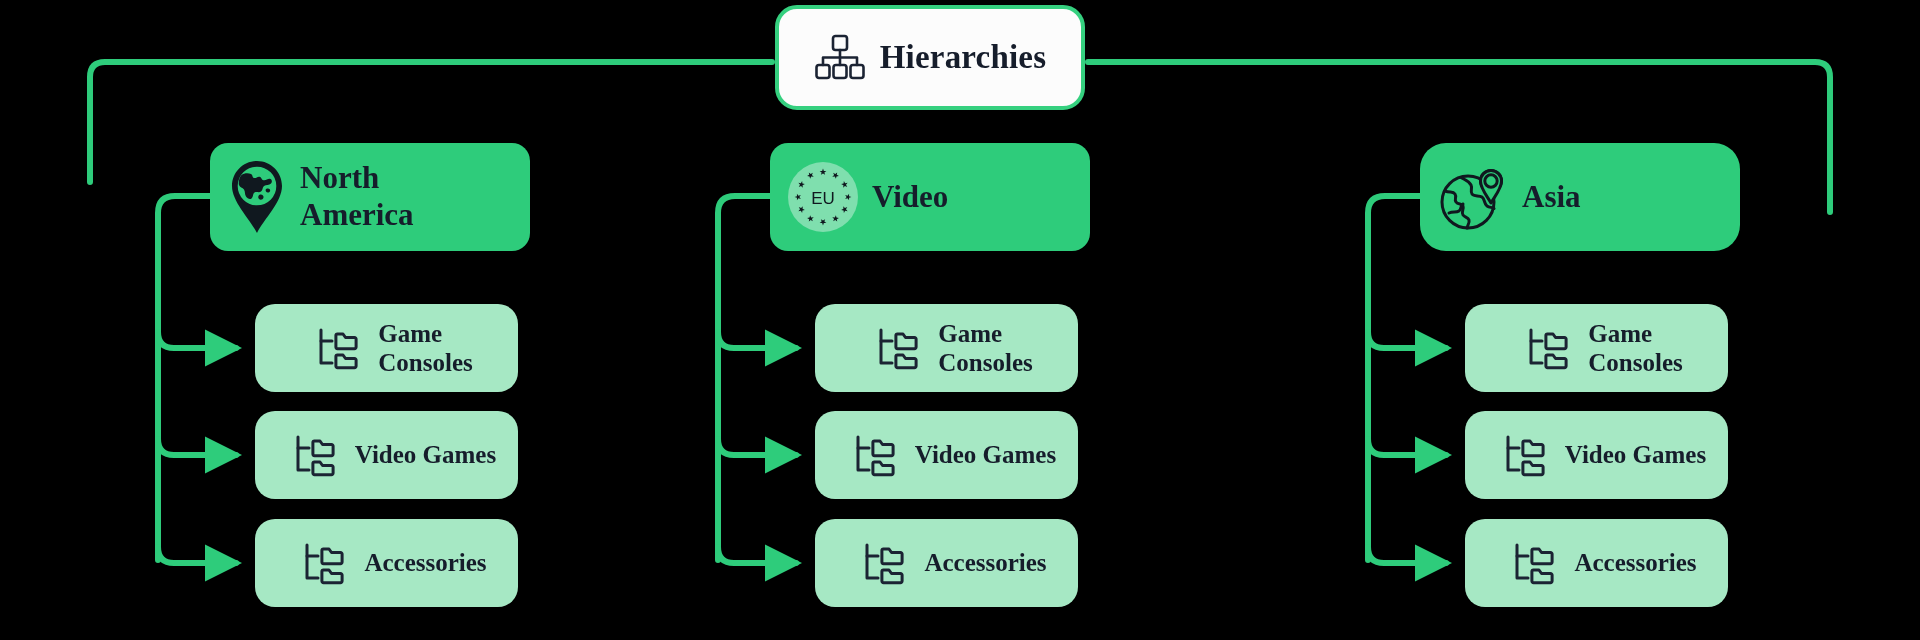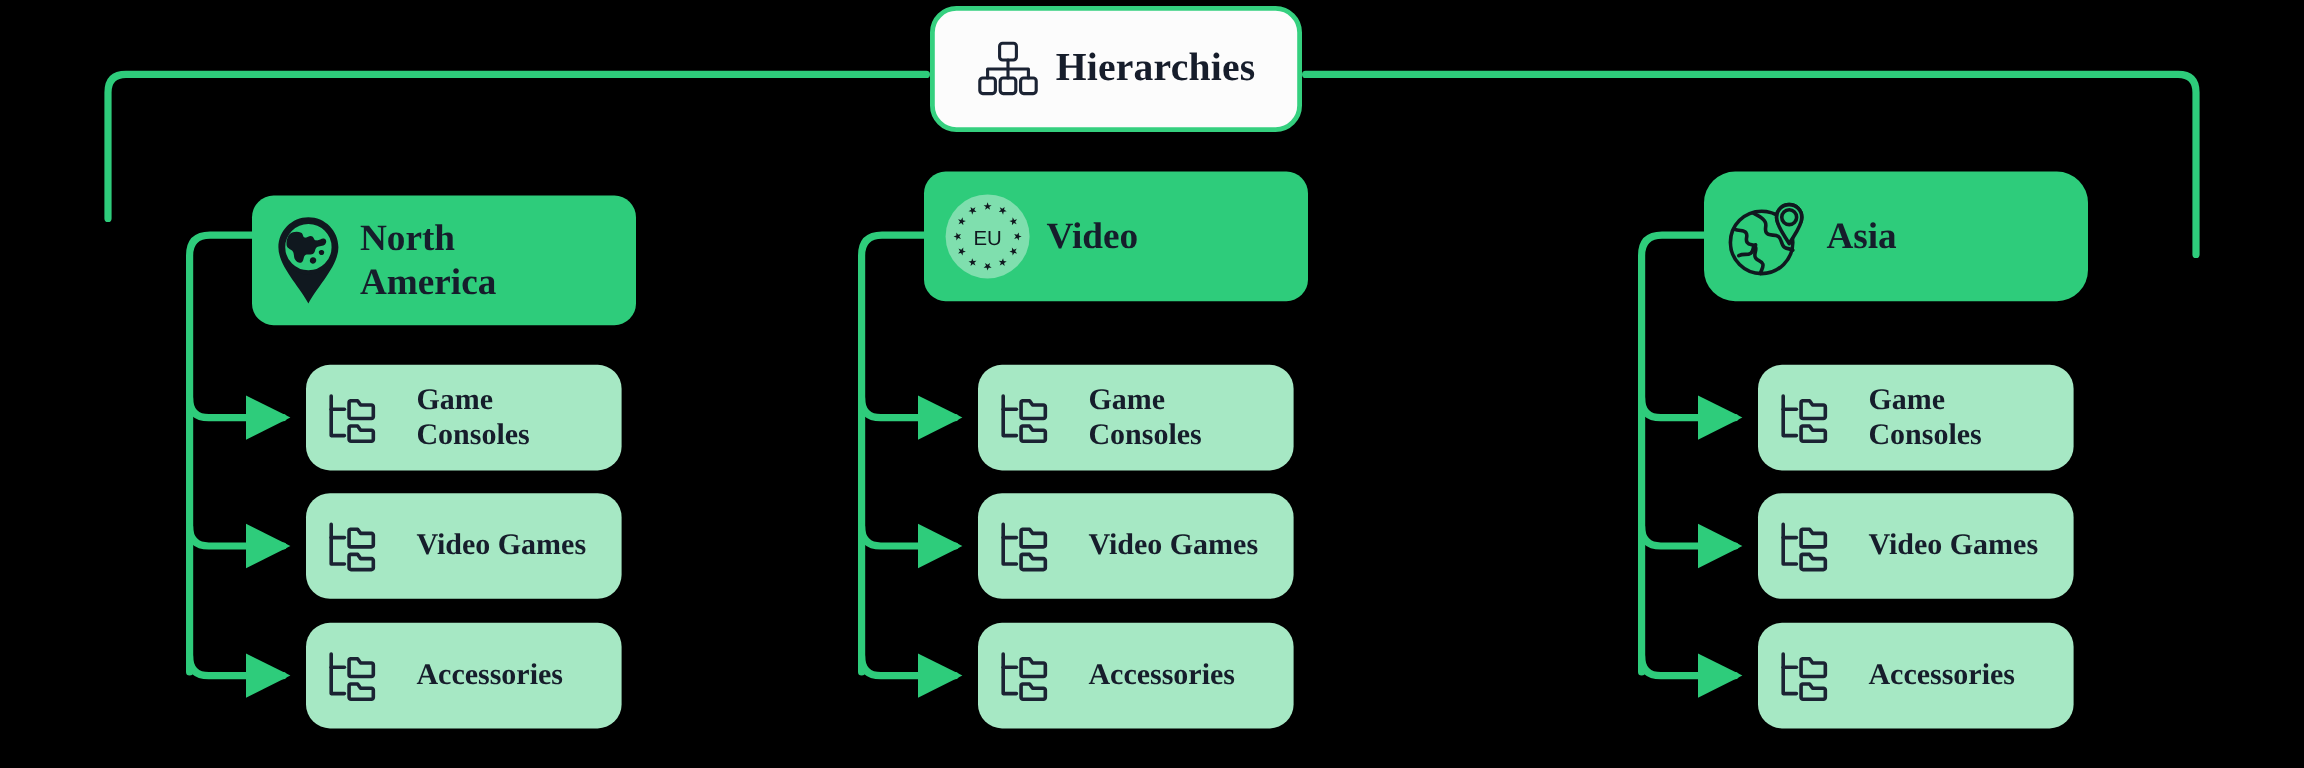--- a/index.html
+++ b/index.html
@@ -39,23 +39,24 @@
     max-width:200px;
   }
   .region-node.wrap .label{width:160px;}
 
   
   .leaf-node{
     position:absolute;
     width:263px;height:88px;
     background:#a6e8c4;
     border-radius:20px;
-    display:flex;align-items:center;gap:28px;
+    display:flex;align-items:center;gap:14px;
     padding-left:14px;
     box-sizing:border-box;
+    justify-content:center;
   }
   .leaf-node .label{
     font-size:25px;font-weight:bold;color:#161d2b;line-height:1.18;
     white-space:pre-line;
   }
 
   .icon{flex:0 0 auto;display:block;}
 </style>
 </head>
 <body>
@@ -103,21 +104,21 @@
         <rect x="2.5" y="32" width="13" height="13" rx="2.5"></rect>
         <rect x="19.5" y="32" width="13" height="13" rx="2.5"></rect>
         <rect x="36.5" y="32" width="13" height="13" rx="2.5"></rect>
         <path d="M26,17 L26,32" stroke-linecap="round"></path>
         <path d="M9,32 L9,24.5 L43,24.5 L43,32" stroke-linecap="round" stroke-linejoin="round"></path>
       </g>
     </svg>
     <span class="label">Hierarchies</span>
   </div>
 
-  <div class="region-node wrap" style="left:210px;top:143px;margin-top:20px;">
+  <div class="region-node wrap" style="left:210px;top:143px;">
     <svg class="icon" width="62" height="80" viewBox="0 0 62 80" xmlns="http://www.w3.org/2000/svg">
       <path d="M31,4 C17.2,4 6,15.2 6,29 C6,45 24,62 31,76 C38,62 56,45 56,29 C56,15.2 44.8,4 31,4 Z" fill="#10181f"></path>
       <circle cx="31" cy="29" r="21" fill="#2ecc7b"></circle>
       <circle cx="31" cy="29" r="21" fill="none" stroke="#10181f" stroke-width="3.4"></circle>
       <g fill="#10181f">
         <path d="M15.5,18 C18,16 22,15.5 25,17 C27,18 26,20.5 28,21 C30.2,21.6 31,19.5 33.5,19.8 C36,20.1 35,23 37.5,23.3 C40.5,23.7 42,21 44.5,22 C46,22.6 46.4,25 45,26.5 C43.2,28.4 40,27.6 38,29 C36.2,30.3 37,33 35,34.5 C33,36 30.5,34.2 28.5,35.5 C26.6,36.8 27.5,40 25.5,41.5 C23.8,42.8 21.4,41.5 20,39.5 C18.5,37.3 19.4,34.5 18,32.5 C16.6,30.5 13.8,30.4 13,28 C12.2,25.5 13.4,19.8 15.5,18 Z"></path>
         <path d="M34,37.5 C36,37 38,38.5 37.5,40.5 C37,42.6 34.5,43.5 33,42 C31.6,40.6 32.2,38 34,37.5 Z"></path>
         <path d="M41,31.5 C43,31 44.8,32.5 44,34.2 C43.2,35.9 40.8,36 40,34.4 C39.3,33 39.6,31.9 41,31.5 Z"></path>
       </g>
     </svg>

